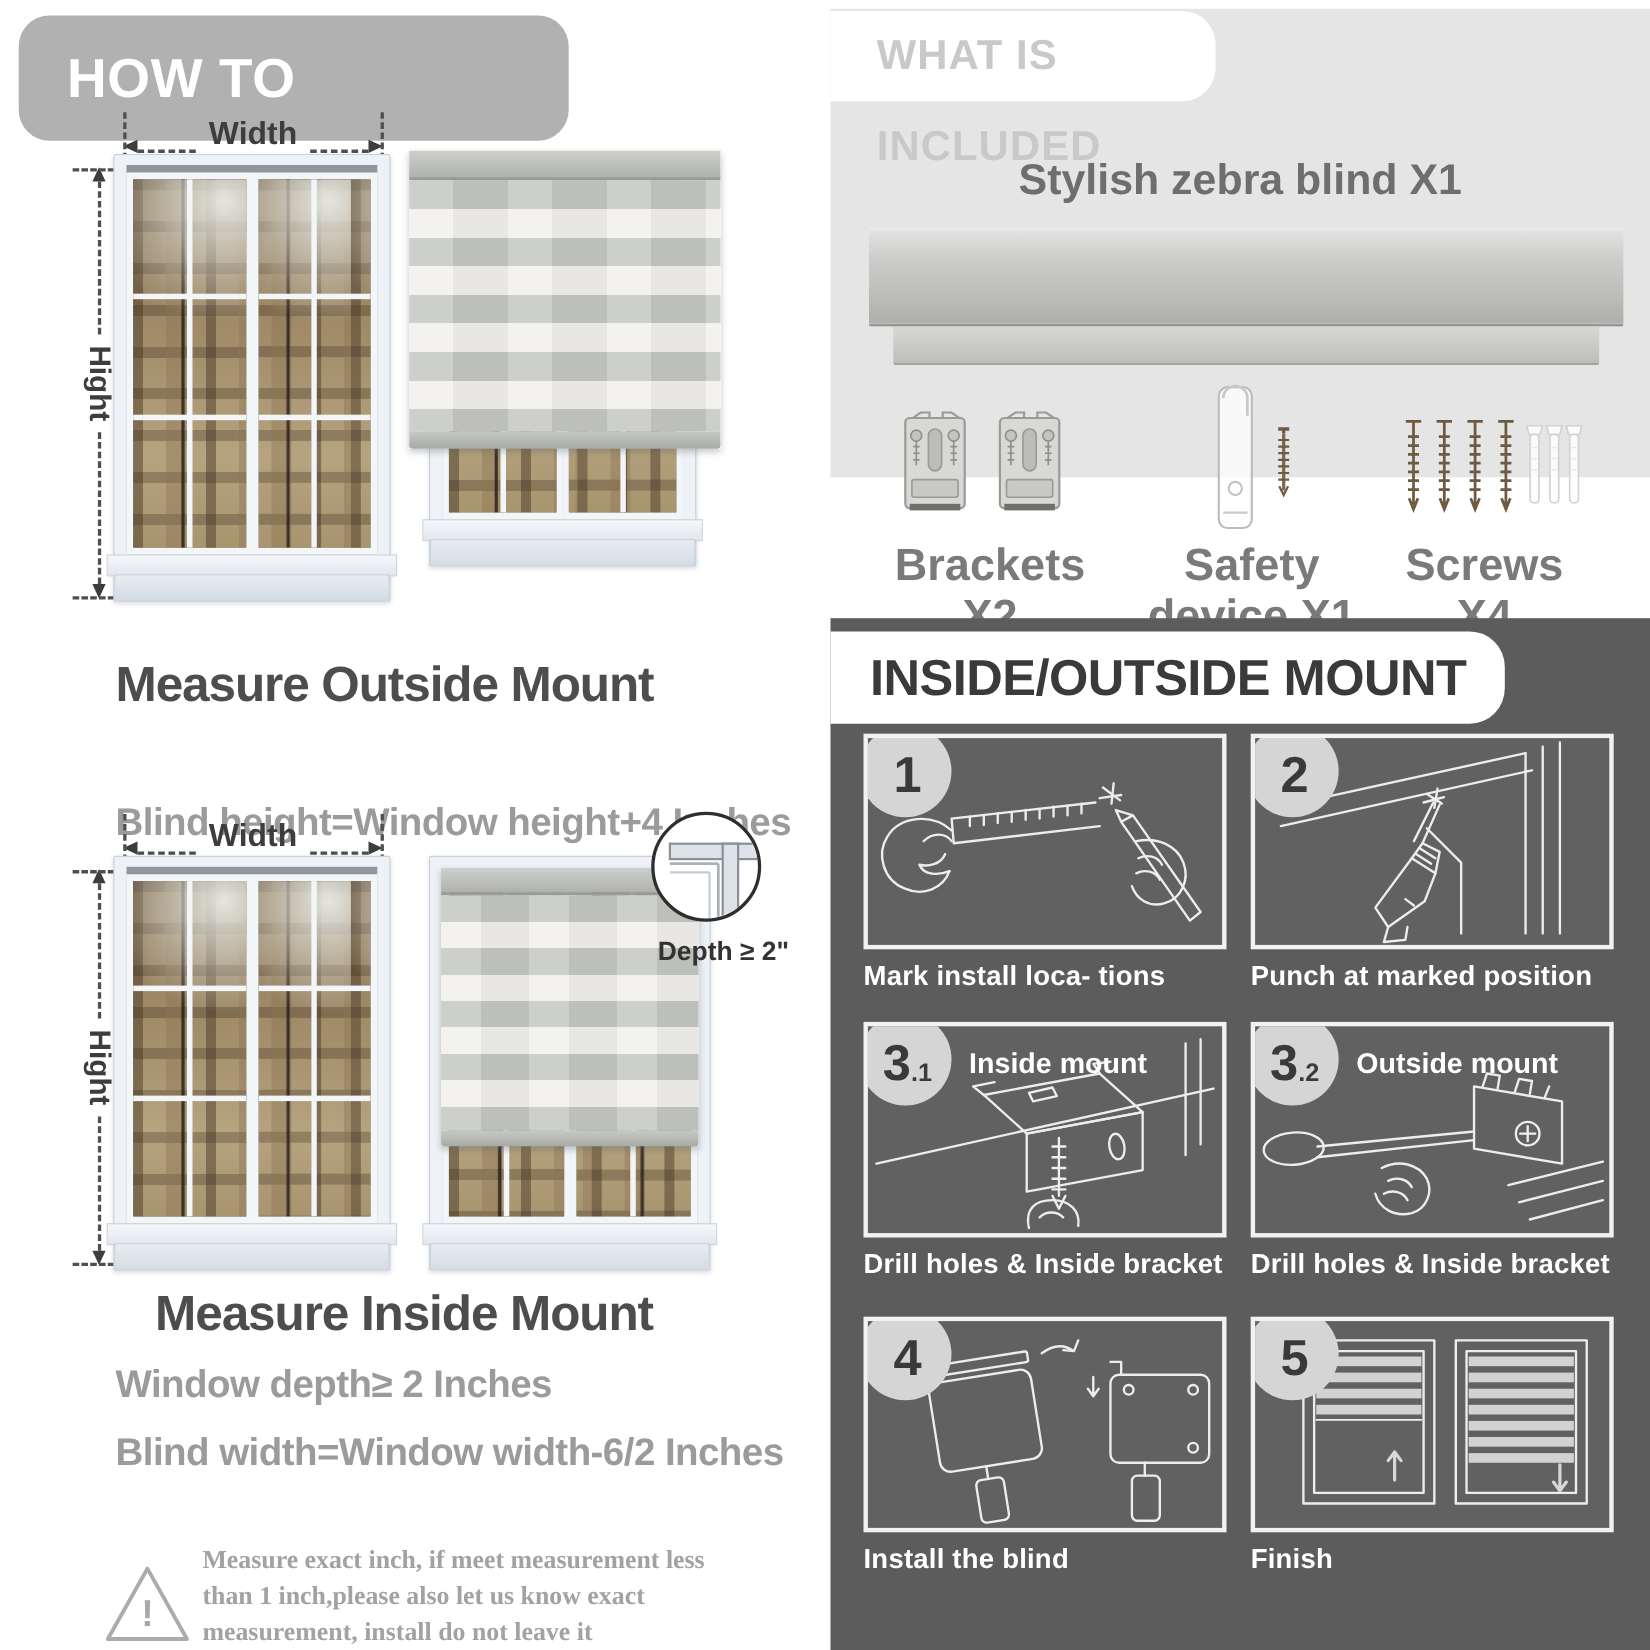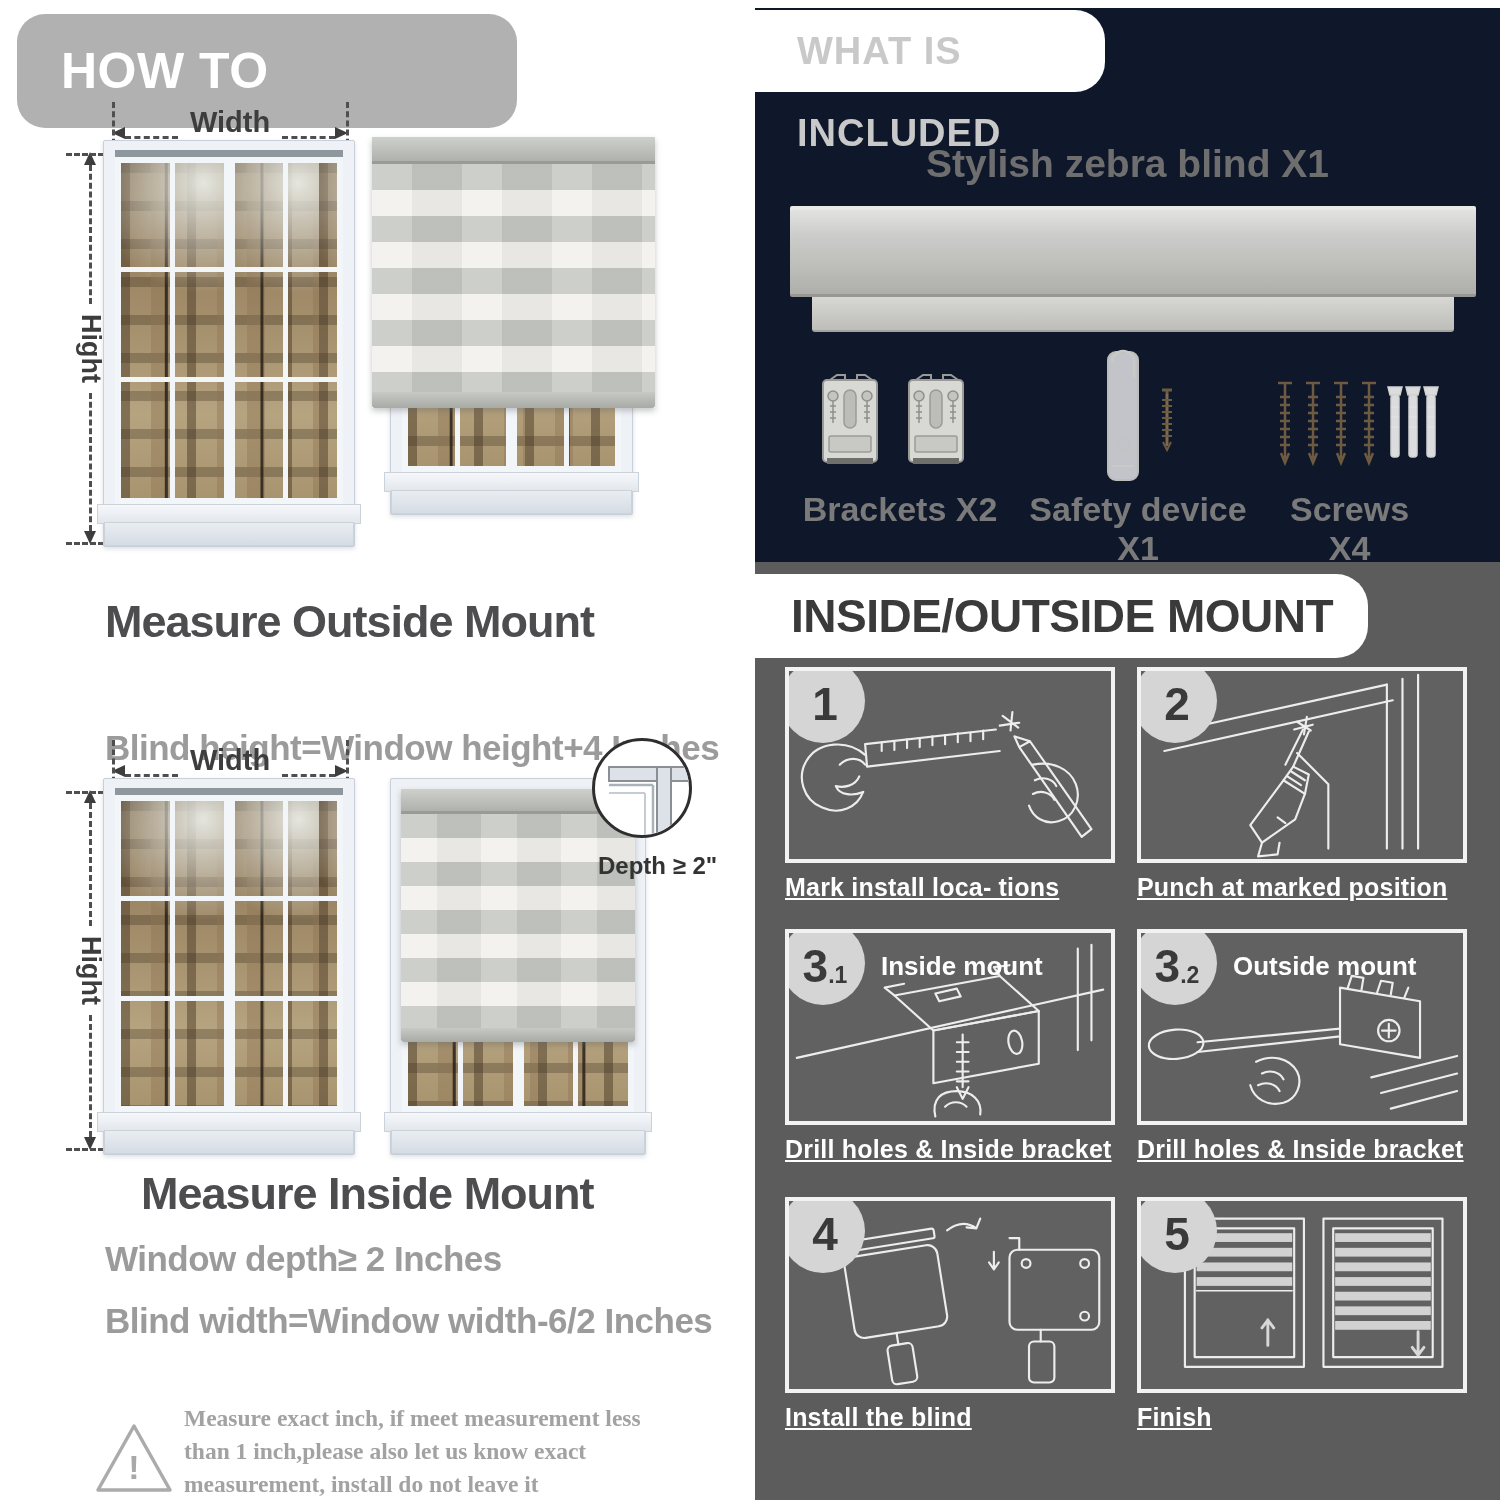--- a/index.html
+++ b/index.html
@@ -58,43 +58,43 @@
   .harrow .vdash { flex:1; border-left:3px dashed #4f4f4f; width:0; }
   .harrow .hlabel { writing-mode:vertical-rl; font-size:27px; font-weight:bold; color:#3d3d3d; padding:10px 0; }
 
   .depth-circle { border:3px solid #2e2e2e; border-radius:50%; background:#ffffff; overflow:hidden; }
   .depth-label { font-size:24px; font-weight:bold; color:#333333; white-space:nowrap; }
 
   .warn-text { font-size:23.5px; font-weight:bold; color:#a2a2a2; line-height:33px;font-family:Liberation Serif, serif; }
   .warn-bang { position:absolute; left:50%; top:30px; transform:translateX(-50%); font-size:34px; font-weight:bold; color:#a8a8a8; }
 
   
-  .included-panel { left:755px; top:8px; width:745px; height:650px; background:#0f172a; }
+  .included-panel { left:755px; top:8px; width:745px; height:426px; background:#e5e5e5; }
   .included-header { position:absolute; left:0; top:2px; width:350px; height:82px; background:#ffffff; border-radius:0 30px 30px 0;
     color:#c9c9c9; font-size:38px; font-weight:bold; line-height:82px; padding-left:42px; box-sizing:border-box; letter-spacing:1px; }
   .product-title { position:absolute; left:0; top:134px; width:100%; text-align:center; font-size:39px; font-weight:bold; color:#6e6e6e; }
   .rail-main { position:absolute; left:35px; top:198px; width:686px; height:84px;
     background:linear-gradient(180deg,#e2e2e0 0%, #cccccA 30%, #bcbcb8 70%, #aeaeaa 100%);
     border-top:4px solid #e9e9e7; border-bottom:3px solid #979793; border-radius:2px; }
   .rail-fascia { position:absolute; left:57px; top:289px; width:642px; height:33px;
     background:linear-gradient(180deg,#d7d7d3,#bdbdb9); border-bottom:2px solid #a3a39f; border-radius:0 0 3px 3px; }
-  .item-label { position:absolute; font-size:34px; font-weight:bold; color:#7a7a7a; text-align:center; }
+  .item-label { position:absolute; font-size:41px; font-weight:bold; color:#7a7a7a; text-align:center; }
 
   .mount-panel { left:755px; top:562px; width:745px; height:938px; background:#5c5c5c; }
   .mount-header { position:absolute; left:0; top:12px; width:613px; height:84px; background:#ffffff; border-radius:0 32px 32px 0;
     color:#3a3a3a; font-size:46px; font-weight:bold; line-height:84px; padding-left:36px; box-sizing:border-box; letter-spacing:-0.5px; }
 
   .step { position:absolute; width:330px; }
   .spanel { position:relative; width:330px; height:196px; background:#616161; border:4px solid #f2f2f2; box-sizing:border-box; overflow:hidden; }
   .badge { position:absolute; left:-8px; top:-12px; width:84px; height:84px; background:#d5d5d5; border-radius:50%;
     display:flex; align-items:center; justify-content:center; padding-left:4px; padding-top:6px; box-sizing:border-box; }
   .badge .bn { font-size:46px; font-weight:bold; color:#3a3a3a; line-height:1; }
   .badge .bs { font-size:23px; font-weight:bold; color:#3a3a3a; margin-top:18px; }
   .stag { position:absolute; left:92px; top:18px; font-size:26px; font-weight:bold; color:#ffffff; }
-  .scap { margin-top:10px; font-size:25px; font-weight:bold; color:#ffffff; letter-spacing:0.2px;text-decoration:underline; }
+  .scap { margin-top:10px; font-size:25px; font-weight:bold; color:#ffffff; letter-spacing:0.2px; }
   .sketch { position:absolute; inset:0; }
 </style>
 </head>
 <body>
 
 <div class="canvas">
 
   <div class="abs howto-box">
     <span>HOW TO MEASURE</span>
   </div>

